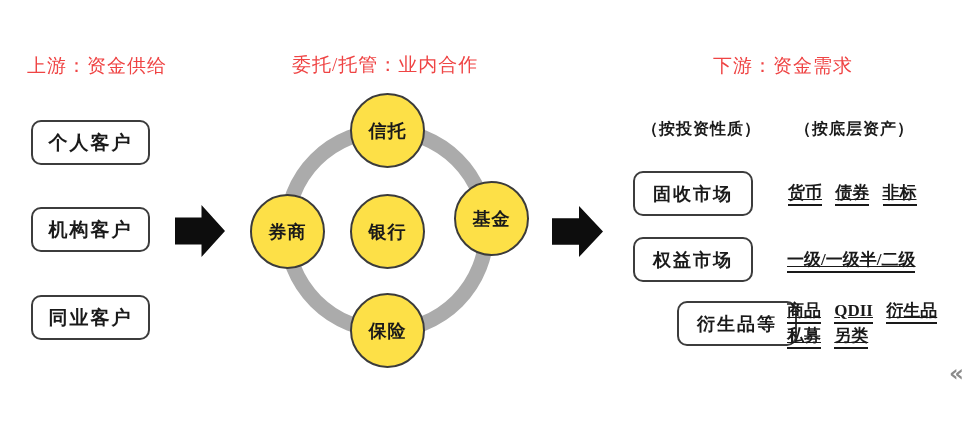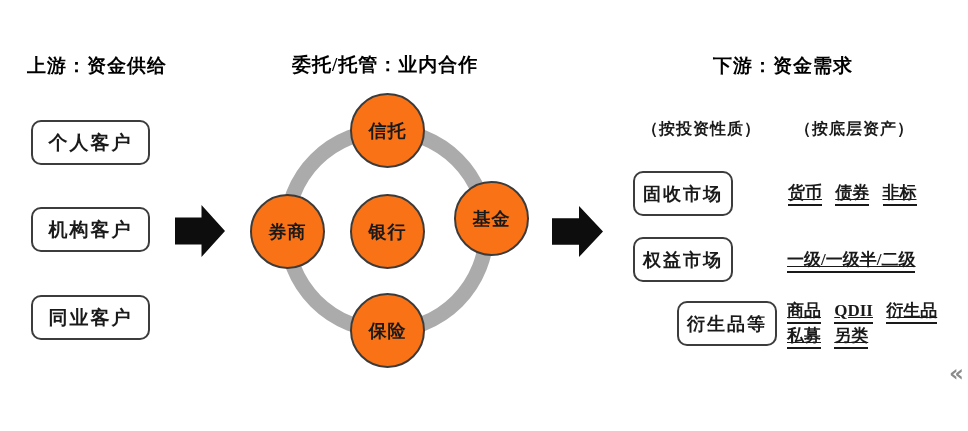--- a/index.html
+++ b/index.html
@@ -9,22 +9,22 @@
     width: 968px;
     height: 431px;
     background: #ffffff;
     overflow: hidden;
     font-family: "Liberation Serif", serif;
     color: #1a1a1a;
   }
   .section-title {
     position: absolute;
     font-size: 19px;
-    font-weight: bold;
-    color: #000000;
+    font-weight: normal;
+    color: #ef4444;
     letter-spacing: 1px;
     white-space: nowrap;
   }
   .client-box {
     position: absolute;
     left: 31px;
     width: 119px;
     height: 45px;
     border: 2px solid #3c3c3c;
     border-radius: 10px;
@@ -51,40 +51,40 @@
     border: 15px solid #ababab;
     border-radius: 50%;
     background: transparent;
   }
   .node-circle {
     position: absolute;
     width: 75px;
     height: 75px;
     border: 2px solid #3b3b3b;
     border-radius: 50%;
-    background: #f97316;
+    background: #fde047;
     display: flex;
     align-items: center;
     justify-content: center;
     font-size: 18px;
     font-weight: bold;
     letter-spacing: 1px;
     white-space: nowrap;
   }
   .col-header {
     position: absolute;
     font-size: 16px;
     font-weight: bold;
     letter-spacing: 1px;
     white-space: nowrap;
   }
   .market-box {
     position: absolute;
     left: 633px;
-    width: 100px;
+    width: 120px;
     height: 45px;
     border: 2px solid #3c3c3c;
     border-radius: 10px;
     background: #ffffff;
     display: flex;
     align-items: center;
     justify-content: center;
     font-size: 18px;
     font-weight: bold;
     letter-spacing: 2px;

